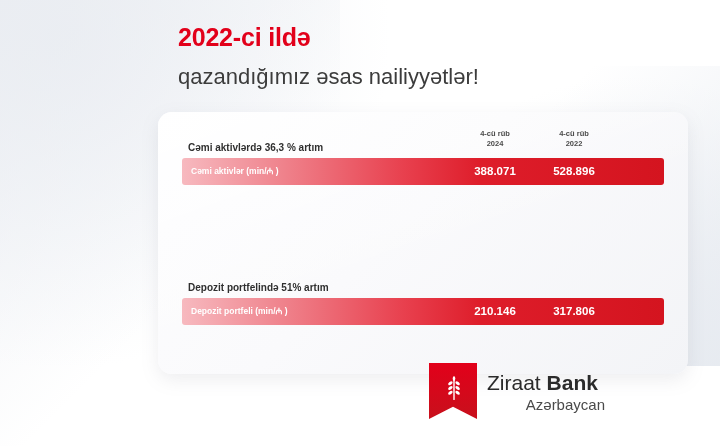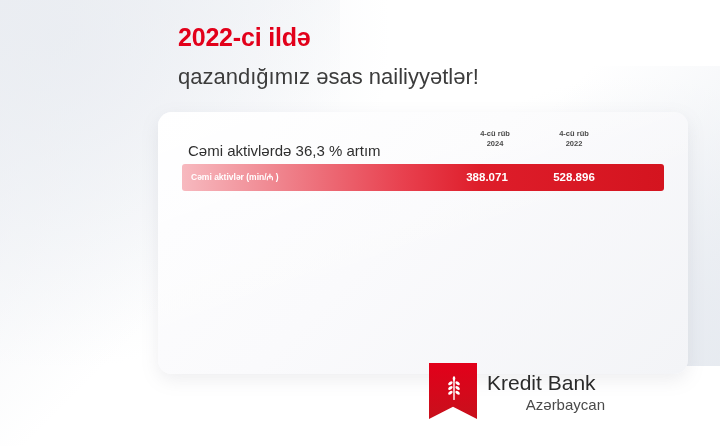--- a/index.html
+++ b/index.html
@@ -60,62 +60,62 @@
   .colhead.c1{left:300px;}
   .colhead.c2{left:379px;}
 
   
   .row{position:absolute;left:24px;width:482px;}
   .row.r1{top:30px;}
   .row.r2{top:100px;}
   .row.r3{top:170px;}
 
   .row-title{
-    font-size:15px;font-weight:normal;color:#2f2f2f;margin-left:6px;margin-bottom:5px;
+    font-size:10px;font-weight:bold;color:#2f2f2f;margin-left:6px;margin-bottom:5px;
   }
 
   .bar{
     position:relative;height:27px;width:482px;padding-left:44px;
   }
   .bar-fill{
     position:absolute;left:0;top:0;height:27px;width:482px;
     background:linear-gradient(90deg,#f7b9bf 0%,#f08a93 18%,#e8404e 46%,#de1d2a 62%,#d4141f 100%);
     border-radius:3px 3px 3px 3px;
     clip-path:polygon(0 0, 100% 0, 100% 100%, 0 100%);
   }
   .bar-label{
     position:absolute;left:9px;top:0;height:27px;line-height:27px;
     color:#ffffff;font-size:8.5px;font-weight:bold;
   }
   .val{
     position:absolute;top:0;height:27px;line-height:27px;width:74px;text-align:center;
     color:#ffffff;font-size:11.5px;font-weight:bold;
   }
-  .val.v1{left:268px;}
+  .val.v1{left:276px;}
   .val.v2{left:355px;}
 
   
   .logo{
     position:absolute;left:429px;top:363px;width:202px;height:56px;
   }
   .logo .flag{
     position:absolute;left:0;top:0;width:48px;height:56px;
     background:linear-gradient(180deg,#e2001a 0%,#c8101c 100%);
     clip-path:polygon(0 0,100% 0,100% 100%,50% 78%,0 100%);
   }
   .logo .wheat{
     position:absolute;left:16px;top:13px;width:18px;height:26px;
   }
   .logo .txt{
     position:absolute;left:58px;top:8px;
   }
   .logo .name{
     font-size:21px;color:#2b2b2b;font-weight:normal;line-height:24px;
   }
-  .logo .name b{font-weight:normal;}
+  .logo .name b{font-weight:bold;}
   .logo .sub{
     font-size:15px;color:#4a4a4a;text-align:right;width:118px;margin-top:1px;
   }
 </style>
 </head>
 <body>
 
 <div class="poster">
   <div class="sheen"></div>
   <div class="sheen2"></div>
@@ -140,38 +140,47 @@
       <div class="row-title">Cəmi aktivlərdə 36,3 % artım</div>
       <div class="bar">
         <div class="bar-fill"></div>
         <div class="bar-label">Cəmi aktivlər (min/₼ )</div>
         <div class="val v1">388.071</div>
         <div class="val v2">528.896</div>
       </div>
     </div>
 
 
+    <div class="row r3">
+      <div class="row-title">Depozit portfelində 51% artım</div>
+      <div class="bar">
+        <div class="bar-fill"></div>
+        <div class="bar-label">Depozit portfeli (min/₼ )</div>
+        <div class="val v1">210.146</div>
+        <div class="val v2">317.806</div>
+      </div>
+    </div>
 
   </div>
 
   <div class="logo">
     <div class="flag"></div>
     <svg class="wheat" viewBox="0 0 18 26">
       <g fill="#ffffff">
         <rect x="8.3" y="4" width="1.4" height="20" rx="0.6"></rect>
         <ellipse cx="5.4" cy="7.2" rx="2.5" ry="1.5" transform="rotate(-35 5.4 7.2)"></ellipse>
         <ellipse cx="12.6" cy="7.2" rx="2.5" ry="1.5" transform="rotate(35 12.6 7.2)"></ellipse>
         <ellipse cx="5.4" cy="12" rx="2.5" ry="1.5" transform="rotate(-35 5.4 12)"></ellipse>
         <ellipse cx="12.6" cy="12" rx="2.5" ry="1.5" transform="rotate(35 12.6 12)"></ellipse>
         <ellipse cx="5.4" cy="16.8" rx="2.5" ry="1.5" transform="rotate(-35 5.4 16.8)"></ellipse>
         <ellipse cx="12.6" cy="16.8" rx="2.5" ry="1.5" transform="rotate(35 12.6 16.8)"></ellipse>
         <ellipse cx="9" cy="2.6" rx="1.3" ry="2.4"></ellipse>
       </g>
     </svg>
     <div class="txt">
       <div class="name">
-        <span>Kredit</span>
+        <span>Ziraat</span>
         <b>Bank</b>
       </div>
       <div class="sub">Azərbaycan</div>
     </div>
   </div>
 </div>
 
 </body></html>

